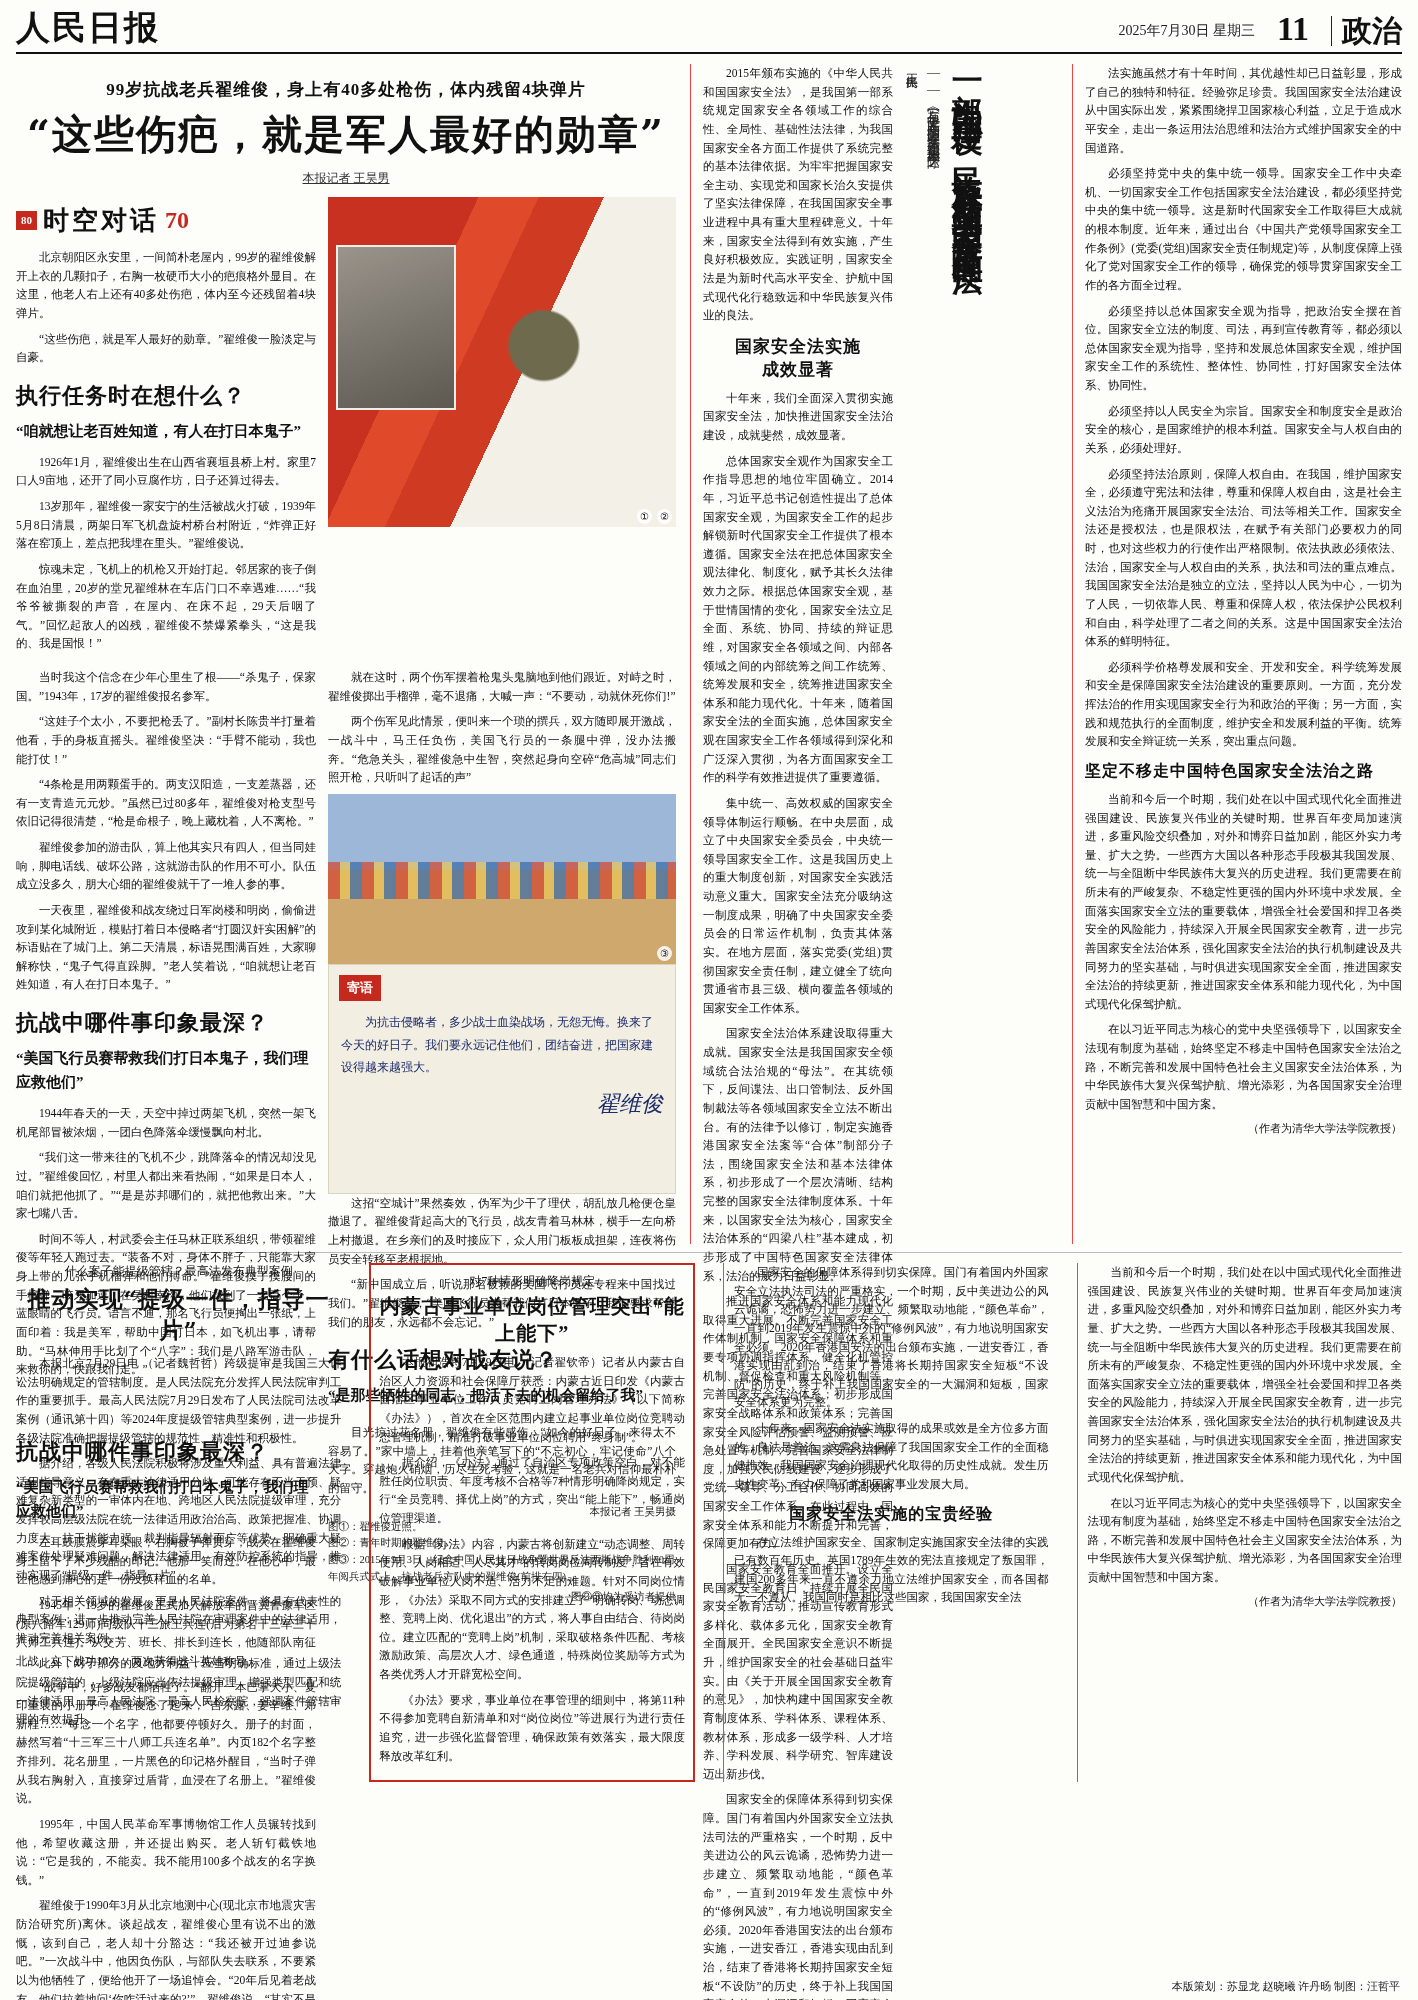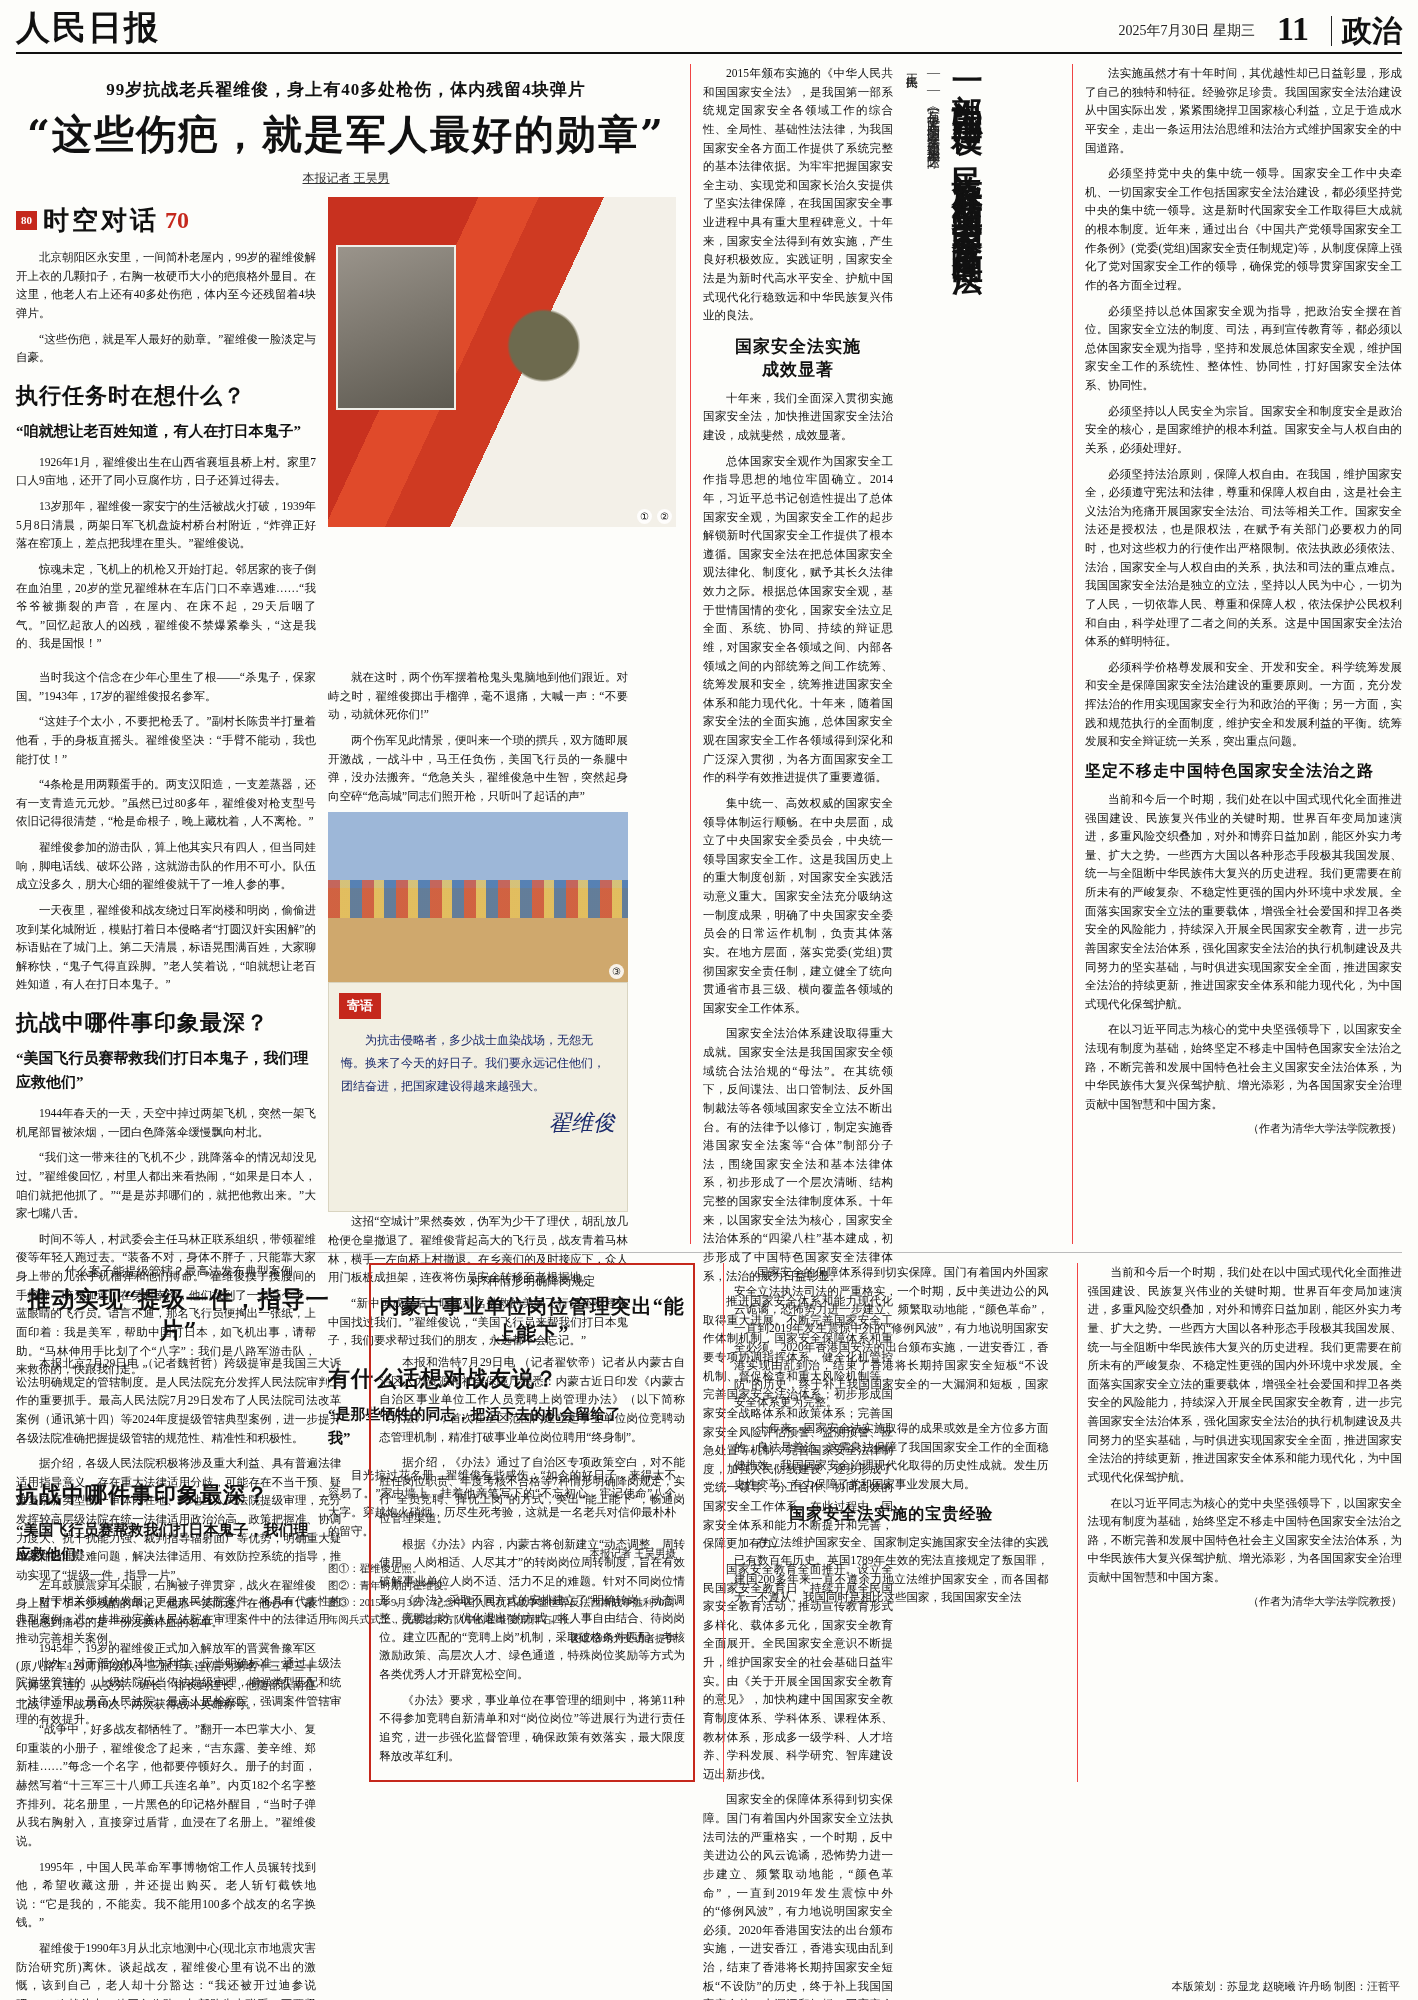--- a/index.html
+++ b/index.html
@@ -154,21 +154,21 @@
           <p class="body-text">“这娃子个太小，不要把枪丢了。”副村长陈贵半打量着他看，手的身板直摇头。翟维俊坚决：“手臂不能动，我也能打仗！”</p>
           <p class="body-text">“4条枪是用两颗蛋手的。两支汉阳造，一支差蒸器，还有一支青造元元炒。”虽然已过80多年，翟维俊对枪支型号依旧记得很清楚，“枪是命根子，晚上藏枕着，人不离枪。”</p>
           <p class="body-text">翟维俊参加的游击队，算上他其实只有四人，但当同娃响，脚电话线、破坏公路，这就游击队的作用不可小。队伍成立没多久，朋大心细的翟维俊就干了一堆人参的事。</p>
           <p class="body-text">一天夜里，翟维俊和战友绕过日军岗楼和明岗，偷偷进攻到某化城附近，模贴打着日本侵略者“打圆汉奸实困解”的标语贴在了城门上。第二天清晨，标语晃围满百姓，大家聊解称快，“鬼子气得直跺脚。”老人笑着说，“咱就想让老百姓知道，有人在打日本鬼子。”</p>
           <div class="sub-q">抗战中哪件事印象最深？</div>
           <div class="quote-line">“美国飞行员赛帮救我们打日本鬼子，我们理应救他们”</div>
           <p class="body-text">1944年春天的一天，天空中掉过两架飞机，突然一架飞机尾部冒被浓烟，一团白色降落伞缓慢飘向村北。</p>
           <p class="body-text">“我们这一带来往的飞机不少，跳降落伞的情况却没见过。”翟维俊回忆，村里人都出来看热闹，“如果是日本人，咱们就把他抓了。”“是是苏邦哪们的，就把他救出来。”大家七嘴八舌。</p>
           <p class="body-text">时间不等人，村武委会主任马林正联系组织，带领翟维俊等年轻人跑过去。“装备不对，身体不胖子，只能靠大家身上带的几张手机榴弹和他们搏命。”翟维俊摸了摸腰间的手榴弹，咬牙加速。在吴村南沟，他们找到了一名高个子、蓝眼睛的飞行员。语言不通，那名飞行员便掏出一张纸，上面印着：我是美军，帮助中国打日本，如飞机出事，请帮助。“马林伸用手比划了个“八字”：我们是八路军游击队，来救你的，快跟我们走。”</p>
         </div>
-        <div style="width:300px;">
+        <div style="width:348px;">
           <p class="body-text">就在这时，两个伤军摆着枪鬼头鬼脑地到他们跟近。对峙之时，翟维俊掷出手榴弹，毫不退痛，大喊一声：“不要动，动就休死你们!”</p>
           <p class="body-text">两个伤军见此情景，便叫来一个琐的撰兵，双方随即展开激战，一战斗中，马王任负伤，美国飞行员的一条腿中弹，没办法搬奔。“危急关头，翟维俊急中生智，突然起身向空碎“危高城”同志们照开枪，只听叫了起话的声”</p>
           <div class="photo ph-crowd">
             <span class="num">③</span>
           </div>
           <div class="ph-note">
             <div class="note-tag">寄语</div>
             <div class="note-text">为抗击侵略者，多少战士血染战场，无怨无悔。换来了今天的好日子。我们要永远记住他们，团结奋进，把国家建设得越来越强大。</div>
             <div class="note-sign">翟维俊</div>
           </div>

